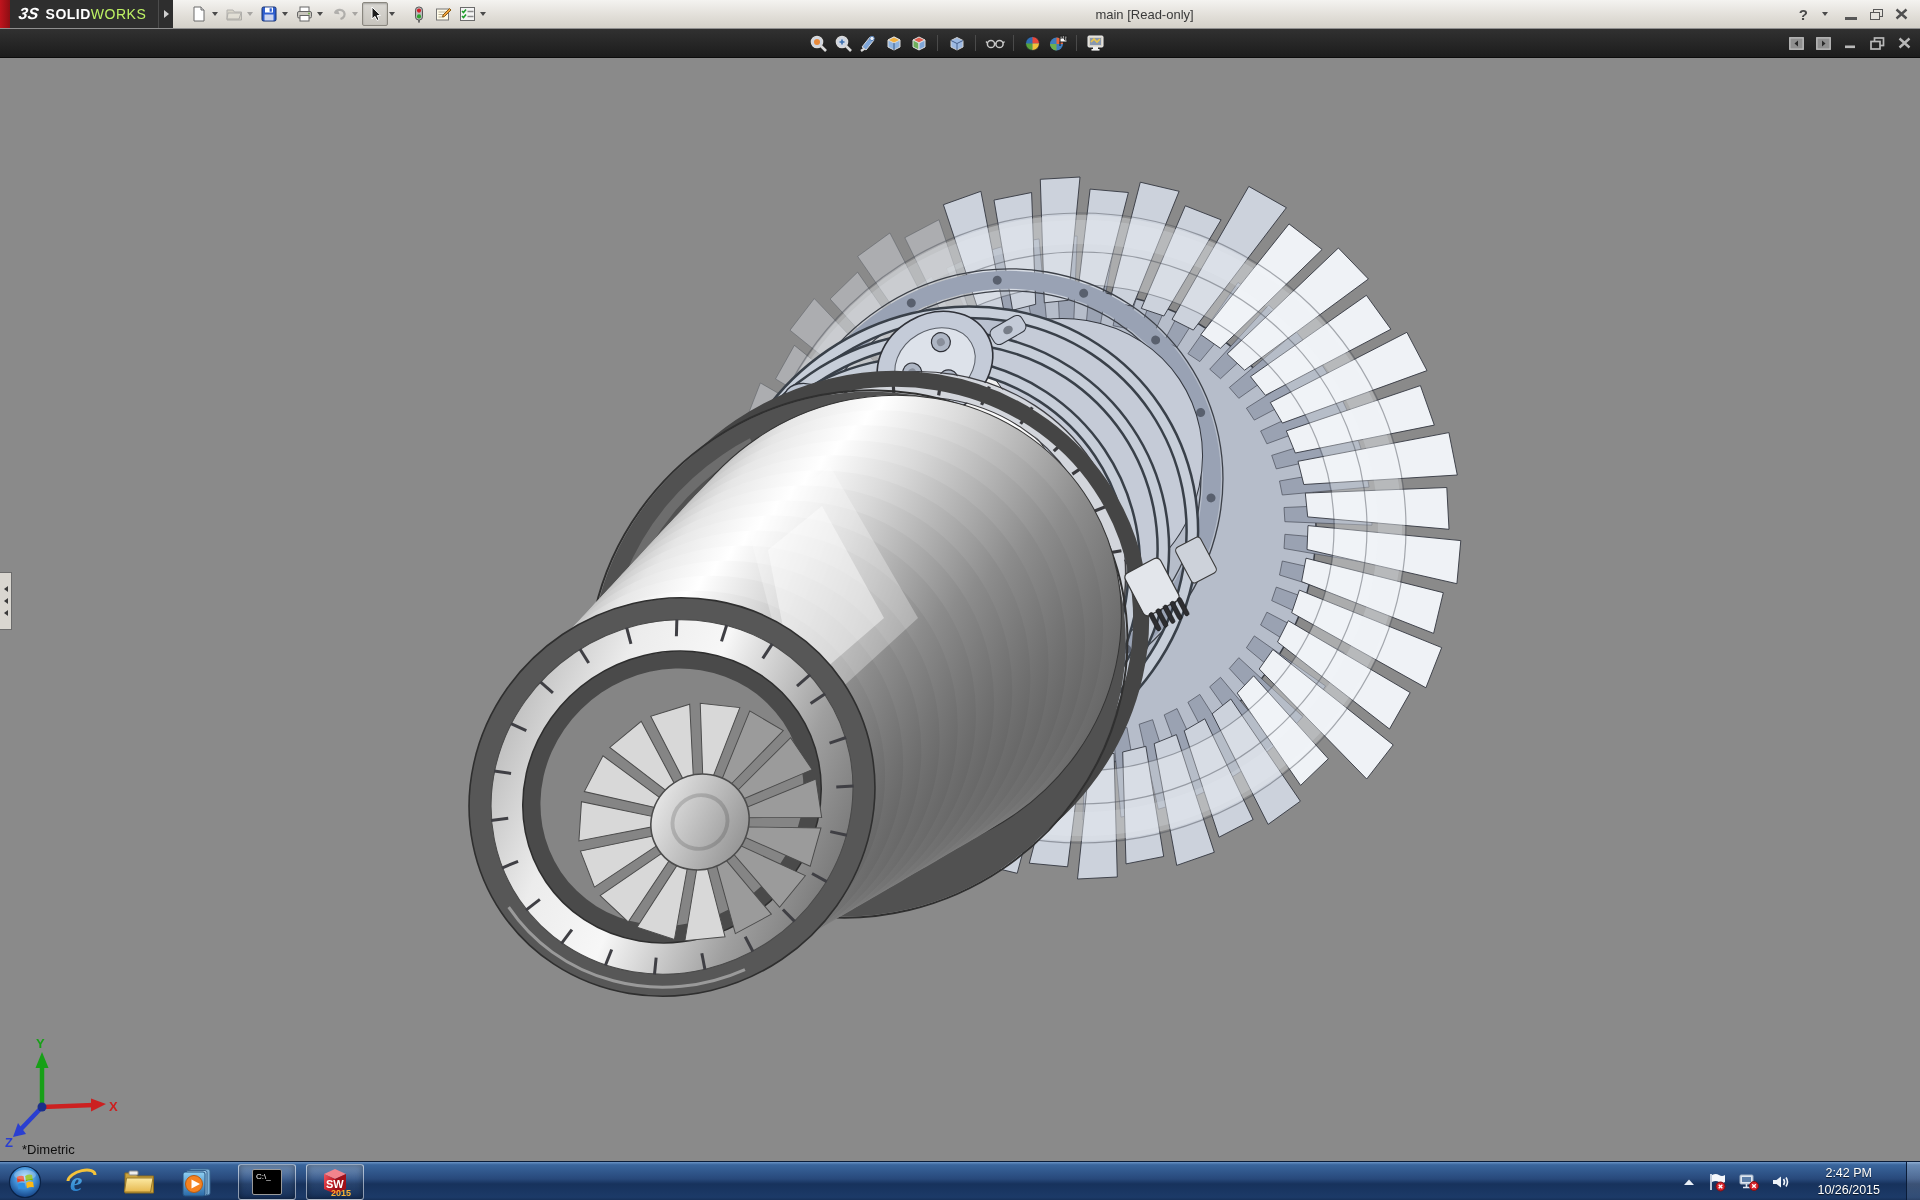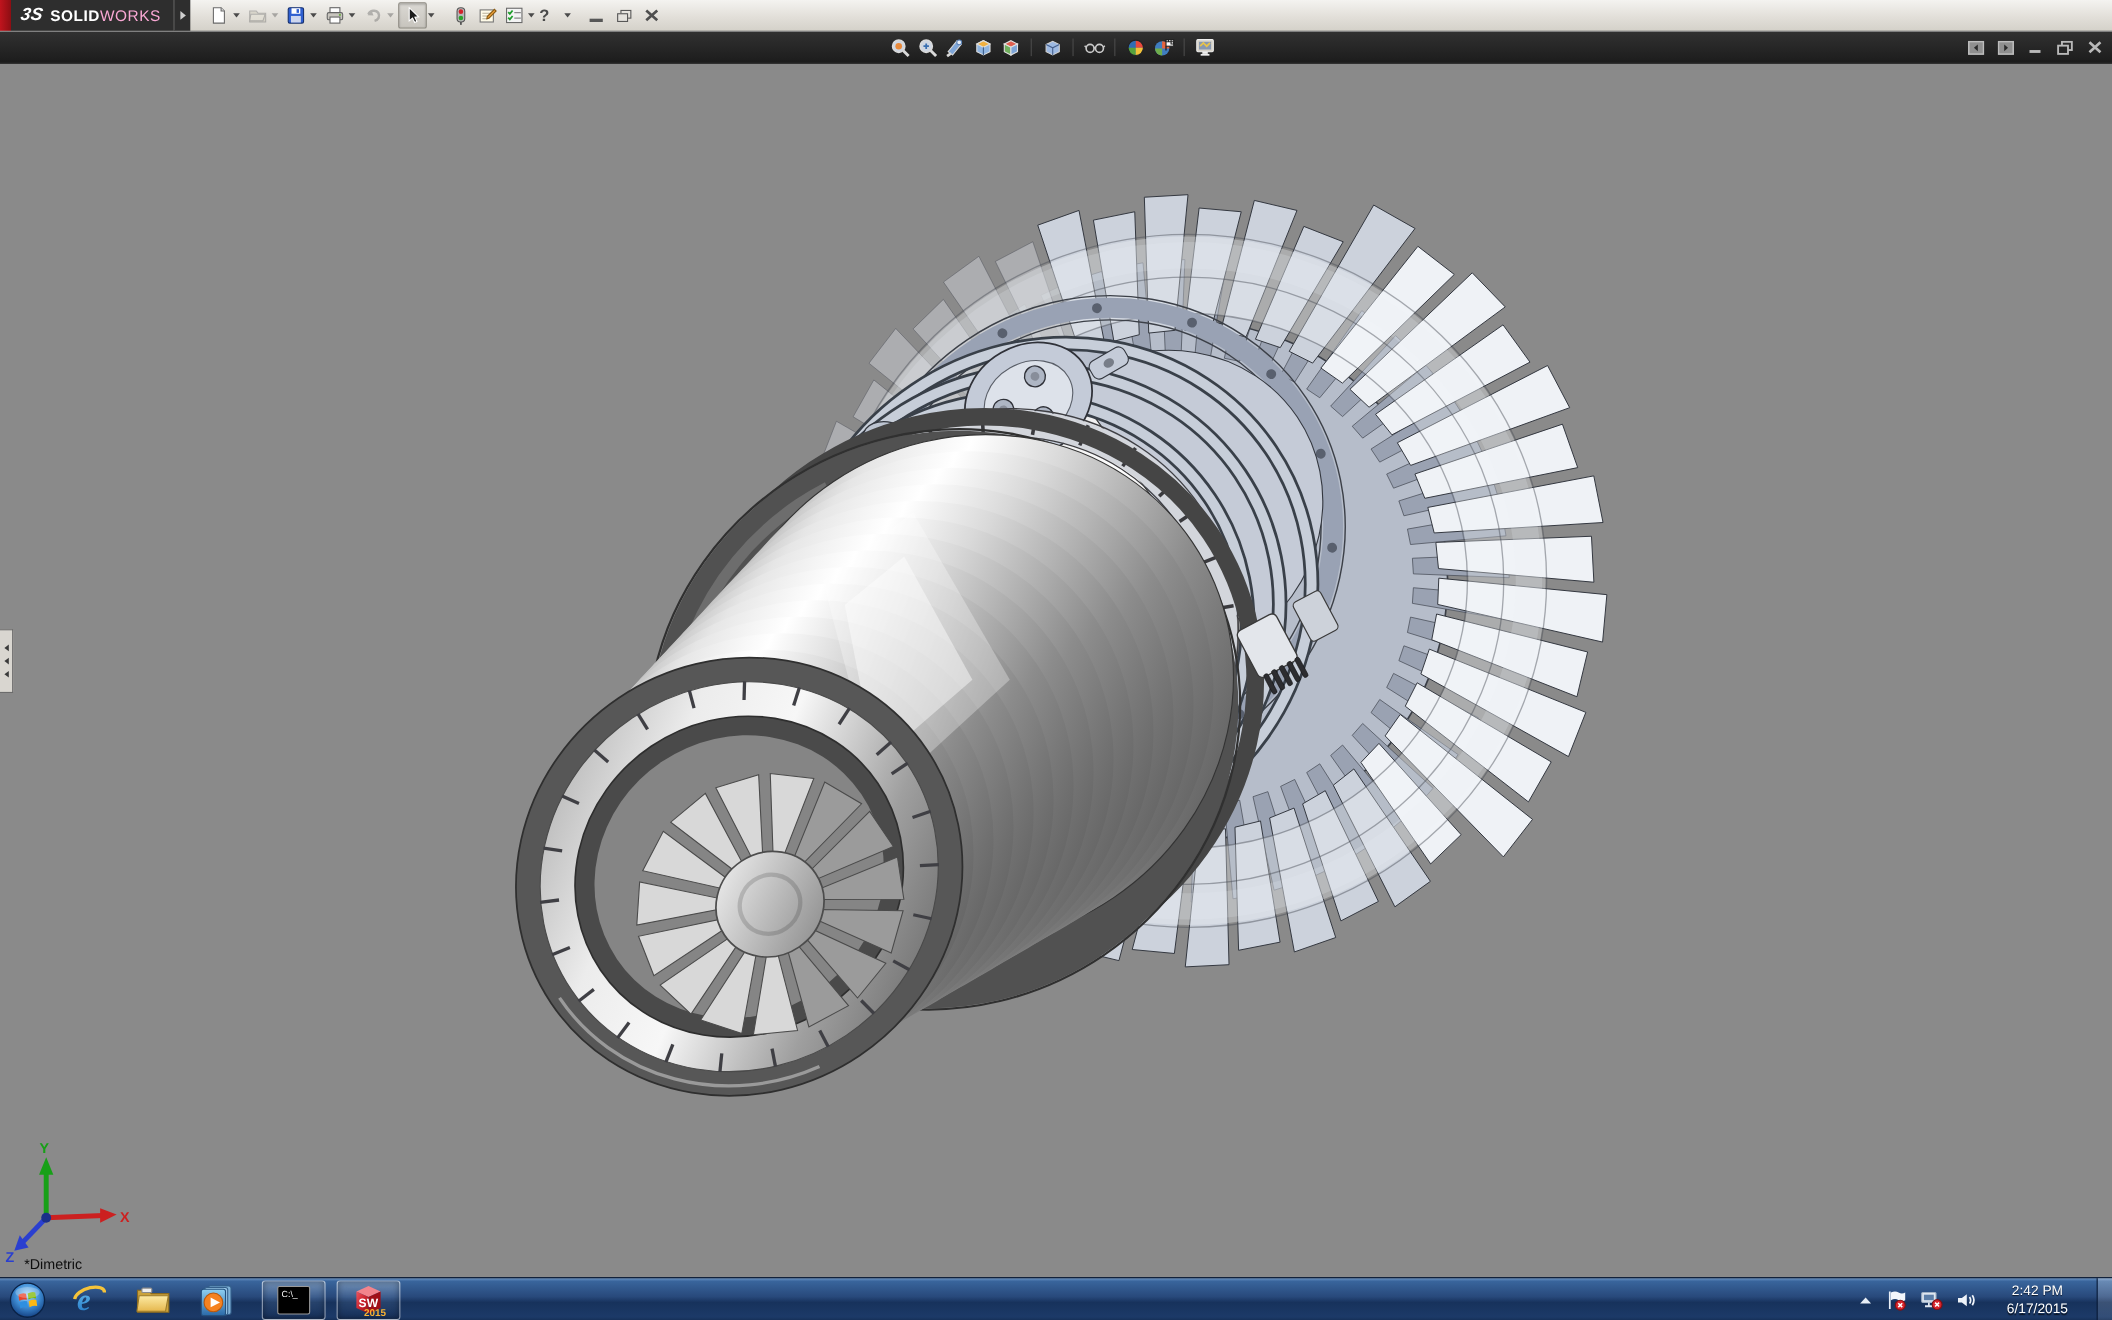--- a/index.html
+++ b/index.html
@@ -6,21 +6,21 @@
   .screen{position:relative;width:1920px;height:1200px;overflow:hidden;
     font-family:"Liberation Sans",sans-serif;user-select:none;}
   
   .titlebar{position:relative;height:28px;display:flex;align-items:center;
     background:linear-gradient(#f4f3f0,#e2dfd9 55%,#d4d1c9);border-bottom:1px solid #8f8f8f;}
   .red-strip{width:10px;height:100%;background:linear-gradient(90deg,#c0141d,#8c0e13);}
   .brand-block{height:100%;background:#2e2e2e;display:flex;align-items:center;
     padding:0 12px 0 9px;color:#fff;white-space:nowrap;}
   .brand-mark{font-style:italic;font-weight:bold;font-size:16px;transform:skewX(-10deg);margin-right:7px;}
   .brand-solid{font-weight:bold;font-size:14px;letter-spacing:.5px;}
-  .brand-works{font-weight:normal;font-size:14px;letter-spacing:.5px;color:#f9a8d4;}
+  .brand-works{font-weight:normal;font-size:14px;letter-spacing:.5px;color:#bef264;}
   .brand-arrow{height:100%;width:14px;background:#2e2e2e;border-left:1px solid #4c4c4c;
     display:flex;align-items:center;justify-content:center;}
   .brand-arrow .tri{width:0;height:0;border-top:4px solid transparent;border-bottom:4px solid transparent;border-left:5px solid #cfcfcf;}
   .toolbar{display:flex;align-items:center;margin-left:14px;}
   .tb-btn{width:24px;height:22px;display:flex;align-items:center;justify-content:center;border-radius:2px;}
   .tb-btn.pressed{background:linear-gradient(#dbd9d4,#c7c4bd);border:1px solid #8a877f;box-shadow:inset 0 1px 2px rgba(0,0,0,.25);}
   .tb-btn.grayed{opacity:.42;filter:grayscale(.8);}
   .caret{width:0;height:0;border-left:3.5px solid transparent;border-right:3.5px solid transparent;
     border-top:4.5px solid #4a4a4a;margin:0 4px 0 1px;}
   .caret.grayed{opacity:.4;}
@@ -147,20 +147,21 @@
         <svg width="17" height="16">
             <rect x="1.5" y="1.5" width="14" height="13" fill="#f4f4f4" stroke="#6b6b6b"></rect>
             <path d="M3 5 l1.5 1.6 L7 3.6" stroke="#1f9e2c" stroke-width="1.6" fill="none"></path>
             <path d="M3 10 l1.5 1.6 L7 8.6" stroke="#1f9e2c" stroke-width="1.6" fill="none"></path>
             <path d="M8.5 5.5 h6 M8.5 10.5 h6" stroke="#8a8a8a" stroke-width="1.3"></path>
           </svg>
       </div>
         <span class="caret"></span>
     </div>
 
+    <div class="title">main [Read-only]</div>
 
     <div class="win-controls">
       <span class="help-glyph">?</span>
       <span class="caret"></span>
       <div class="wc-min"></div>
       <div class="wc-restore">
           <div class="r1"></div>
           <div class="r2"></div>
         </div>
       <svg width="13" height="12">
@@ -753,18 +754,18 @@
         </svg>
       </div>
       <div class="tray-ico">
         <svg width="20" height="18">
           <path d="M2 7 h3.5 L10 3.5 V14.5 L5.5 11 H2 Z" fill="#eef3f9"></path>
           <path d="M12.5 6 q2 3 0 6 M15 4.5 q3 4.5 0 9" stroke="#eef3f9" stroke-width="1.6" fill="none"></path>
         </svg>
       </div>
       <div class="clock">
         <div>2:42 PM</div>
-        <div>6/17/2015</div>
+        <div>10/26/2015</div>
       </div>
       <div class="show-desktop"></div>
     </div>
   </div>
 </div>
 
 </body></html>

